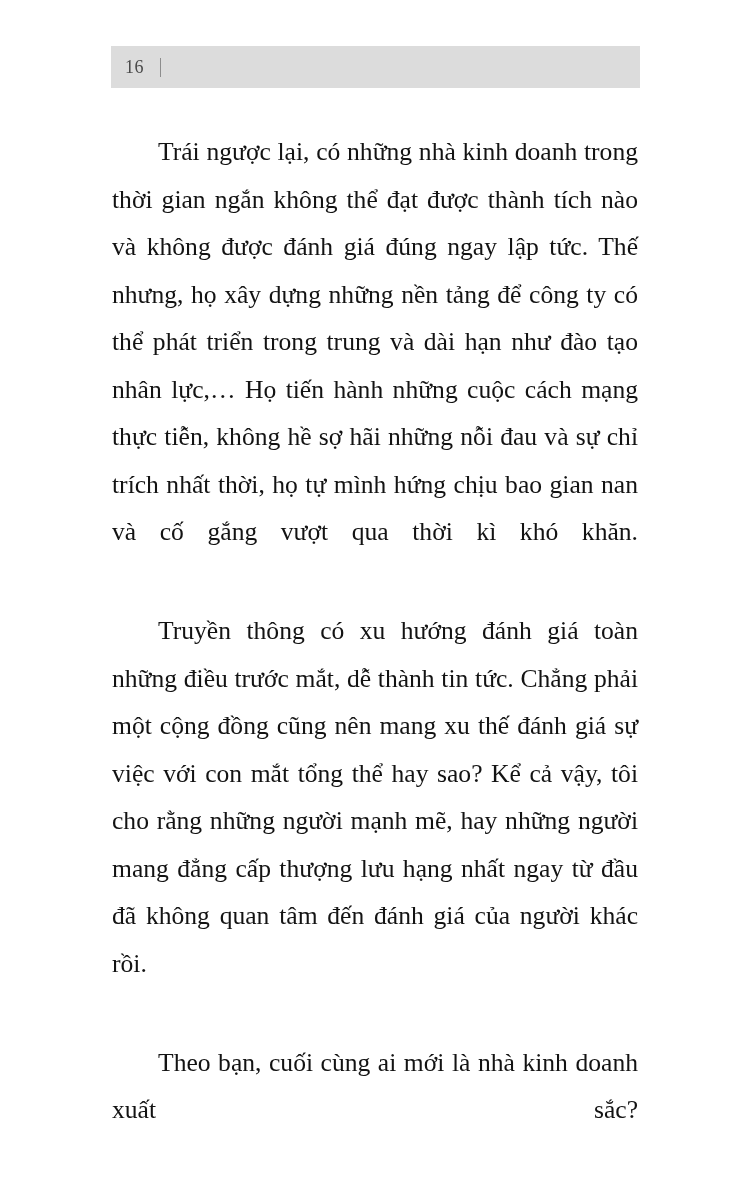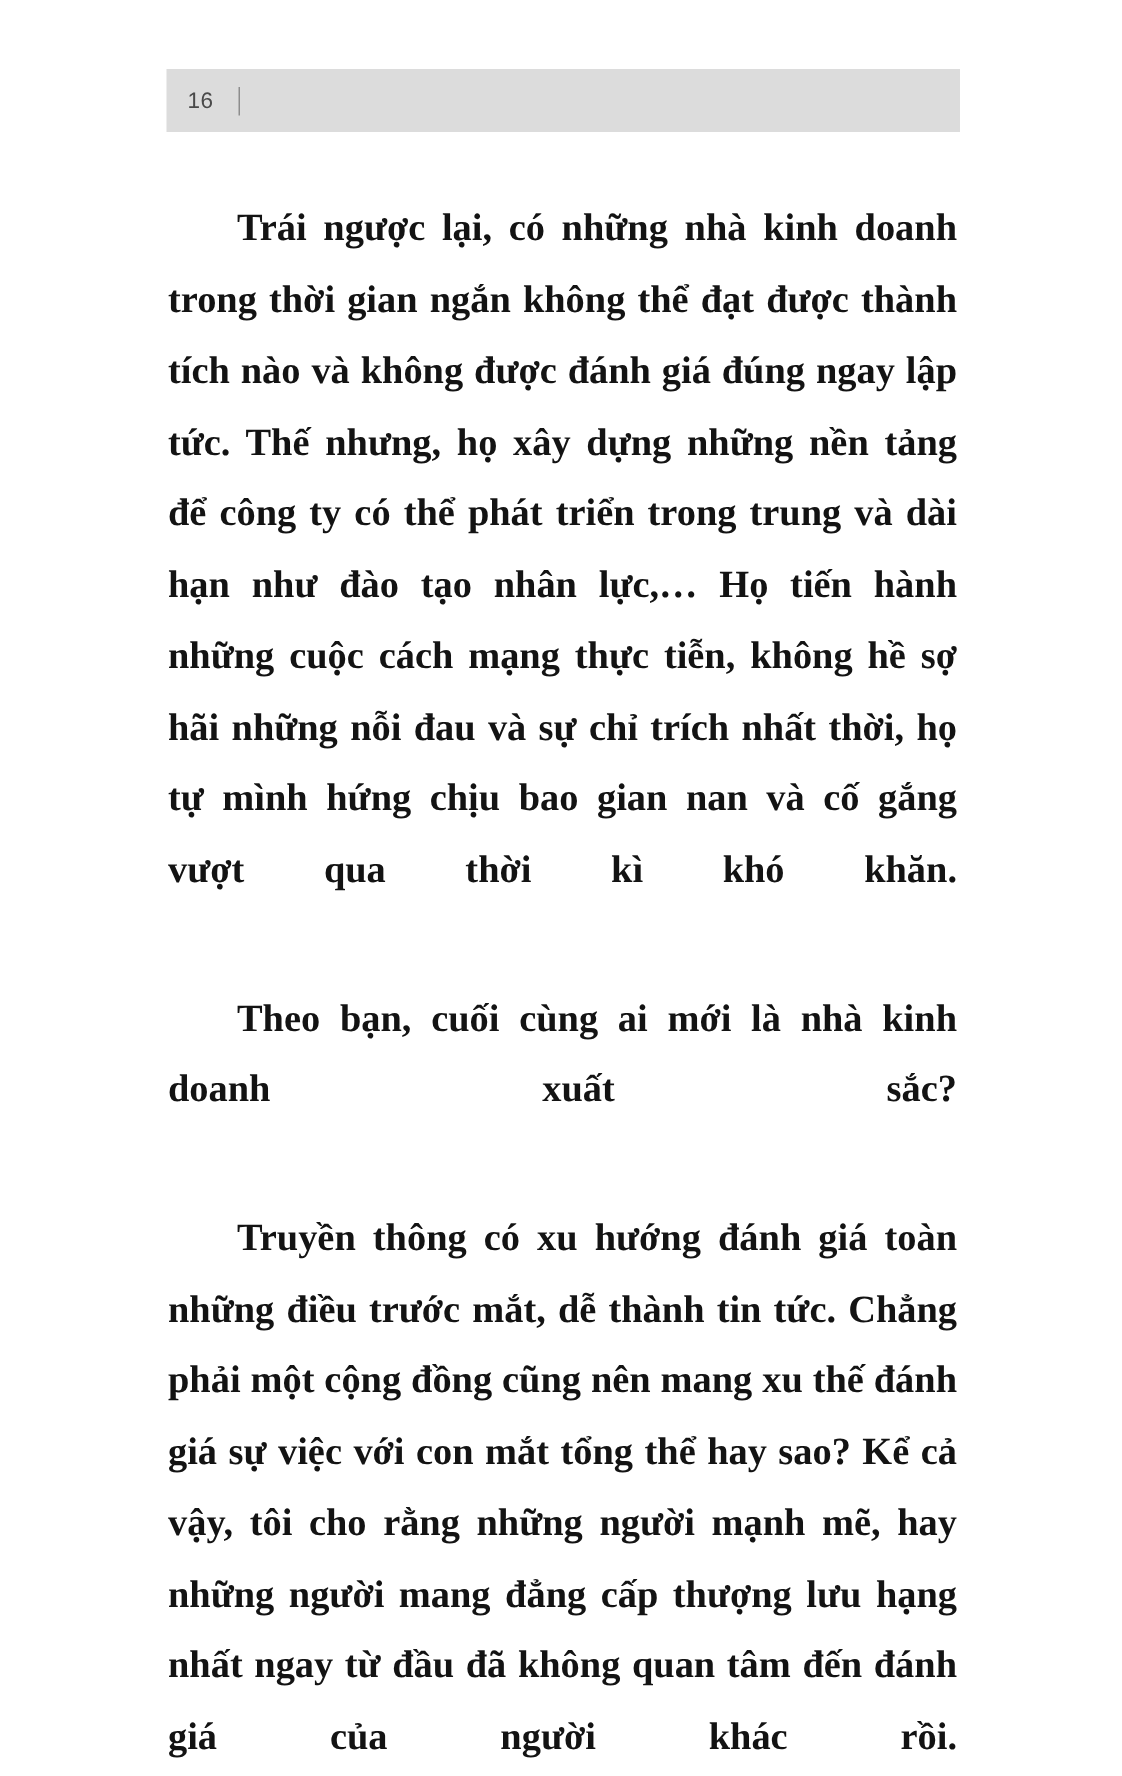--- a/index.html
+++ b/index.html
@@ -29,22 +29,22 @@
     top: 46px;
     width: 529px;
     height: 42px;
     background: #dcdcdc;
     display: flex;
     align-items: center;
     box-sizing: border-box;
     padding-left: 14px;
   }
   .header-folio {
-    font-family: Liberation Sans, sans-serif;
-    font-size: 15px;
+    font-family: Liberation Serif, serif;
+    font-size: 18px;
     letter-spacing: 0.4px;
     color: #4a4a4a;
     line-height: 1;
   }
   .header-rule {
     display: inline-block;
     width: 1px;
     height: 19px;
     background: #8d8d8d;
     margin-left: 16px;
@@ -73,21 +73,20 @@
     margin: 0 0 4px 0;
     font-size: 25.6px;
     line-height: 47.5px;
     color: #131313;
     text-align: justify;
     text-justify: inter-word;
     text-indent: 46px;
     hyphens: none;
     -webkit-hyphens: none;
     word-spacing: 0.2px;
-    font-weight: bold;
   }
   .para:last-child {
     margin-bottom: 0;
   }
   
   .para::after {
     content: "";
     display: inline-block;
     width: 100%;
   }
@@ -97,18 +96,18 @@
 
 <div class="page">
 
   <div class="running-header">
     <span class="header-folio">16</span>
     <span class="header-rule"></span>
   </div>
 
   <div class="text-column">
     <p class="para">Trái ngược lại, có những nhà kinh doanh trong thời gian ngắn không thể đạt được thành tích nào và không được đánh giá đúng ngay lập tức. Thế nhưng, họ xây dựng những nền tảng để công ty có thể phát triển trong trung và dài hạn như đào tạo nhân lực,… Họ tiến hành những cuộc cách mạng thực tiễn, không hề sợ hãi những nỗi đau và sự chỉ trích nhất thời, họ tự mình hứng chịu bao gian nan và cố gắng vượt qua thời kì khó khăn.</p>
+    <p class="para">Truyền thông có xu hướng đánh giá toàn những điều trước mắt, dễ thành tin tức. Chẳng phải một cộng đồng cũng nên mang xu thế đánh giá sự việc với con mắt tổng thể hay sao? Kể cả vậy, tôi cho rằng những người mạnh mẽ, hay những người mang đẳng cấp thượng lưu hạng nhất ngay từ đầu đã không quan tâm đến đánh giá của người khác rồi.</p>
     <p class="para">Theo bạn, cuối cùng ai mới là nhà kinh doanh xuất sắc?</p>
-    <p class="para">Truyền thông có xu hướng đánh giá toàn những điều trước mắt, dễ thành tin tức. Chẳng phải một cộng đồng cũng nên mang xu thế đánh giá sự việc với con mắt tổng thể hay sao? Kể cả vậy, tôi cho rằng những người mạnh mẽ, hay những người mang đẳng cấp thượng lưu hạng nhất ngay từ đầu đã không quan tâm đến đánh giá của người khác rồi.</p>
 
   </div>
 
 </div>
 
 </body></html>

